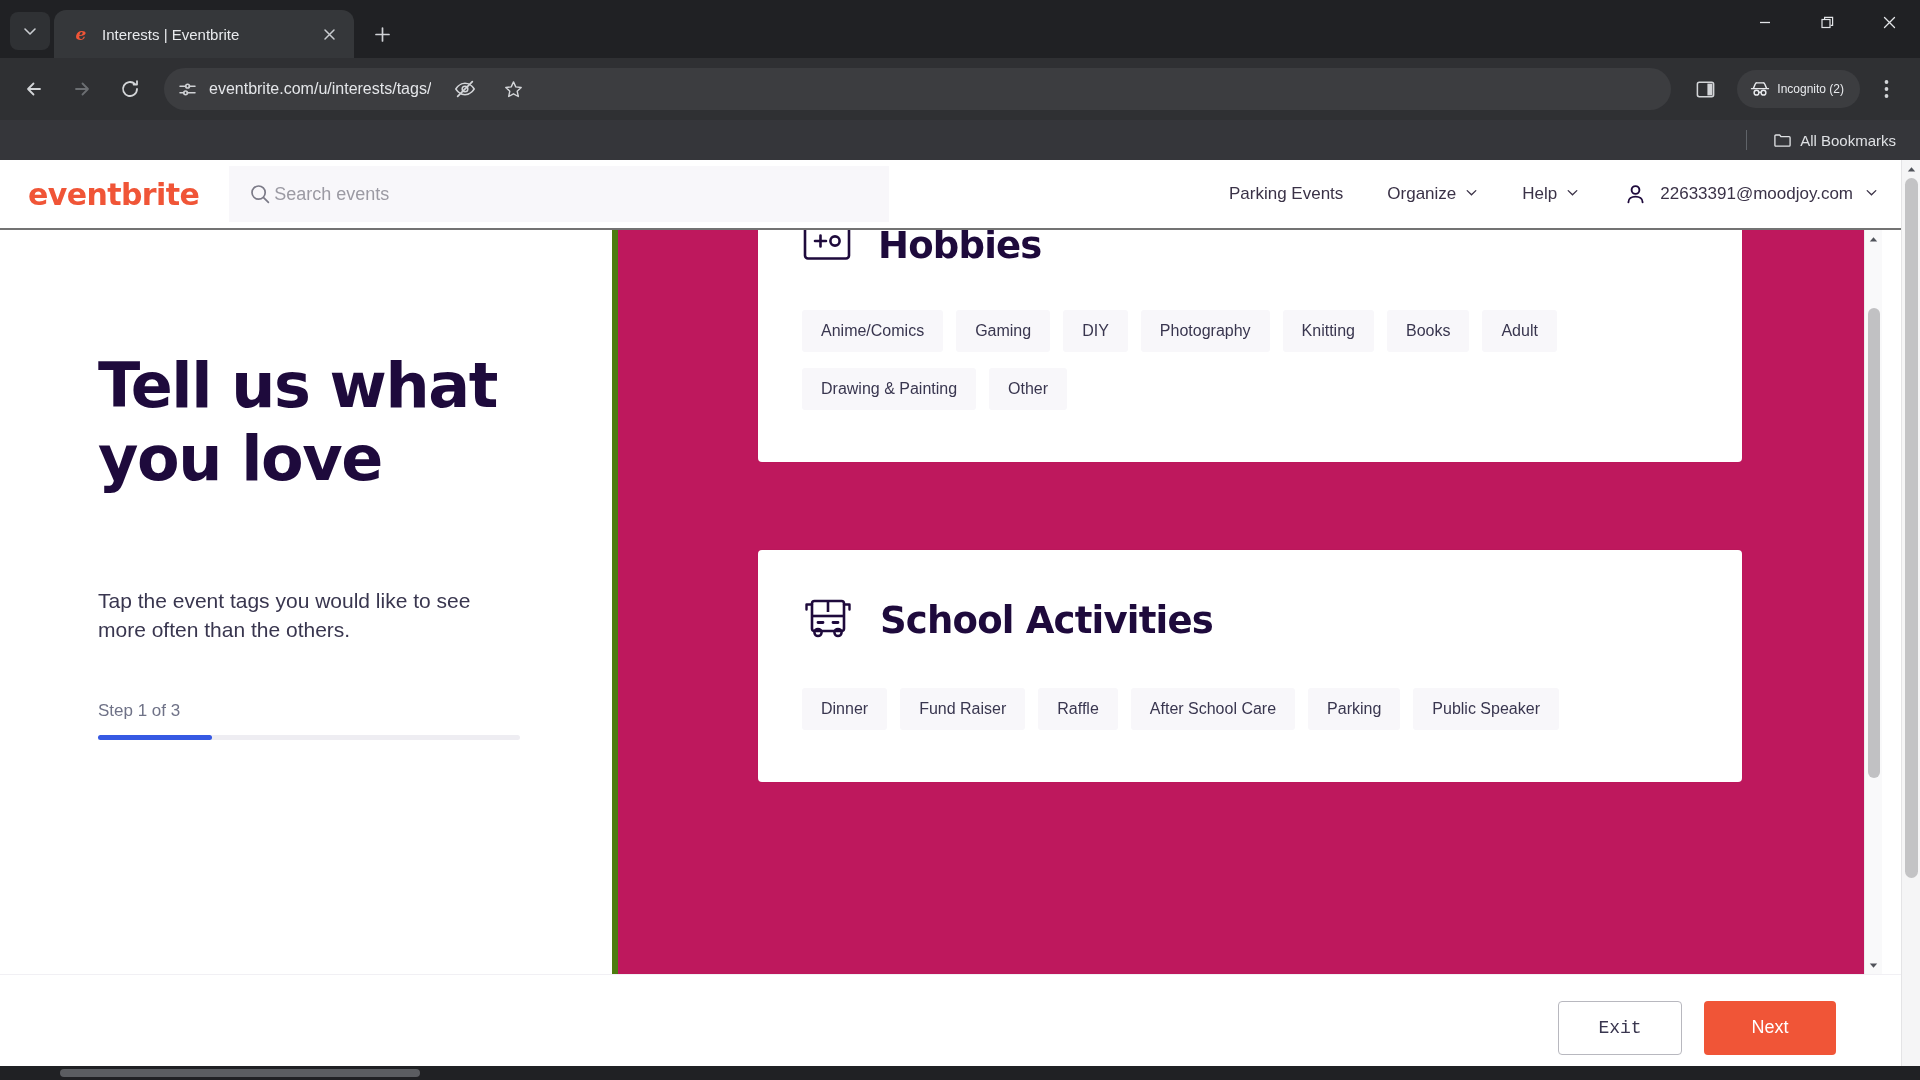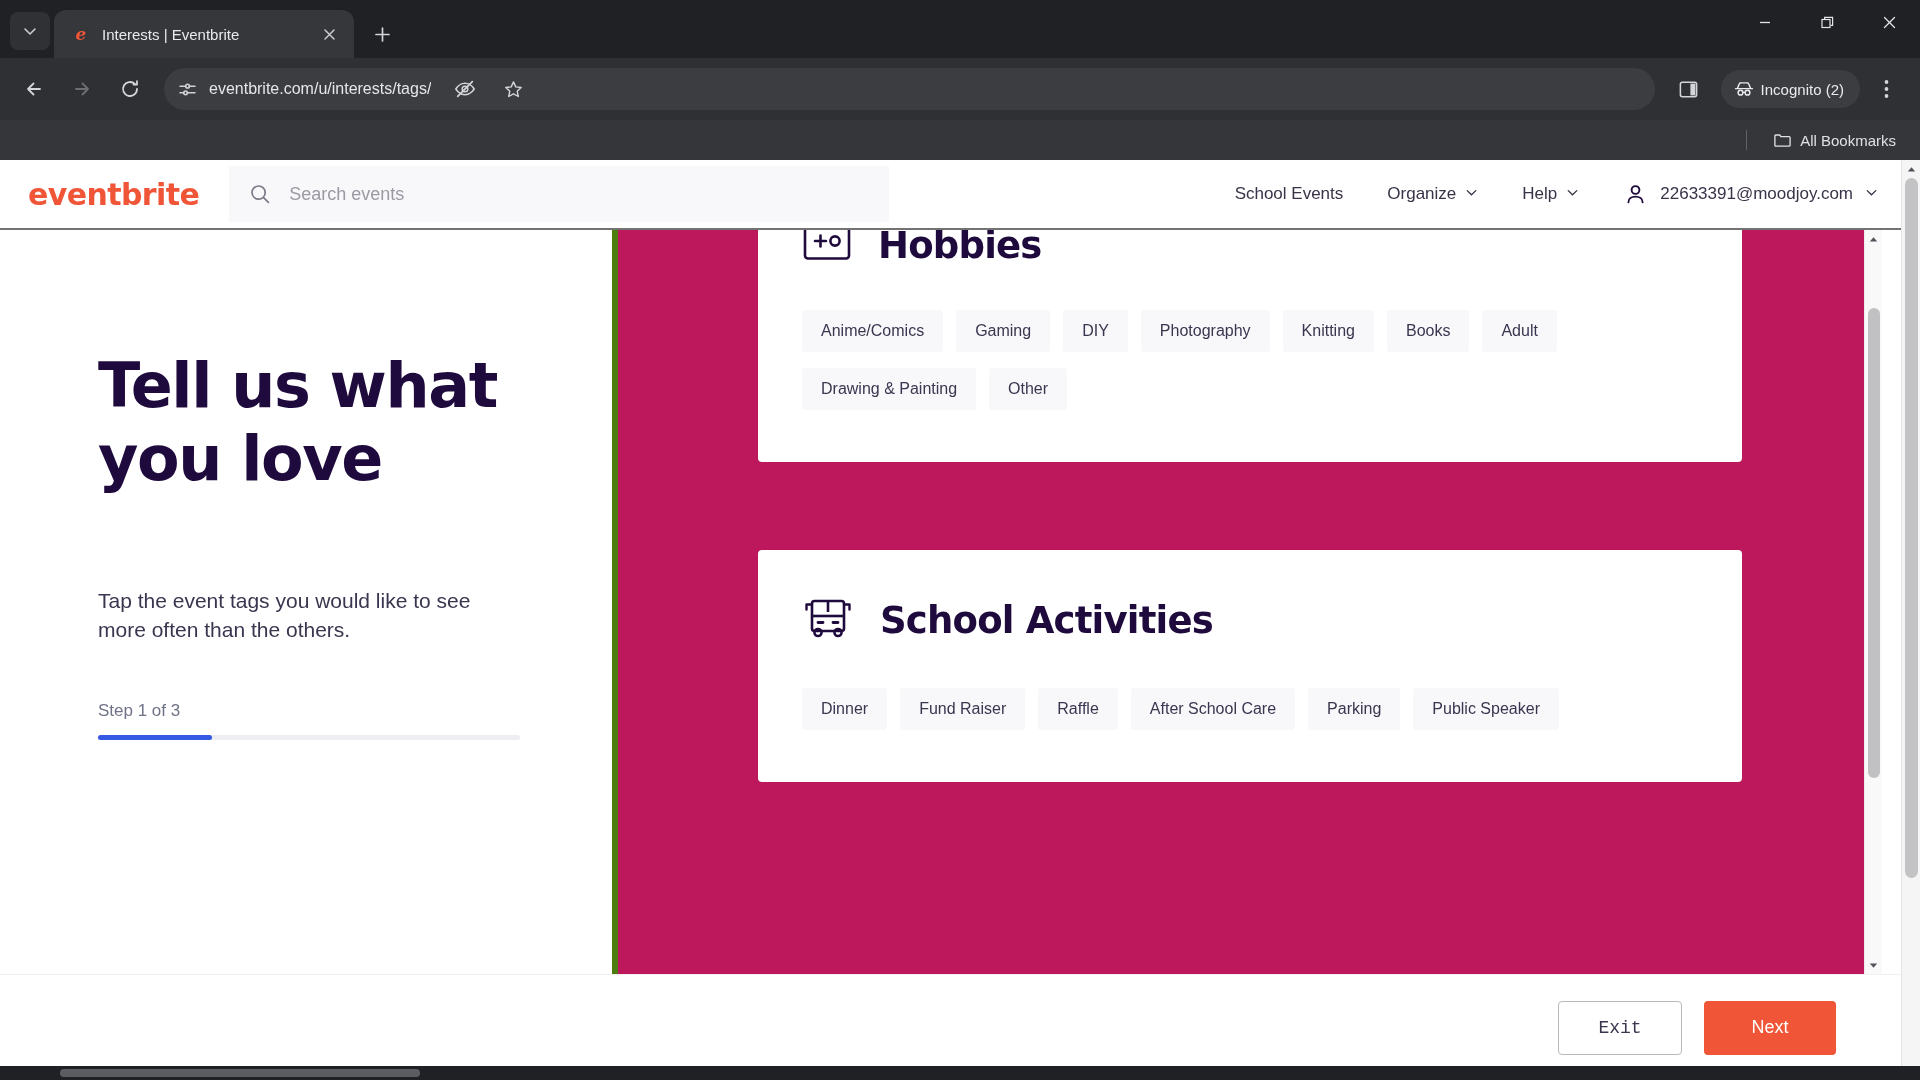--- a/index.html
+++ b/index.html
@@ -56,21 +56,21 @@
   .omnibox {
     flex: 1; height: 42px; background: #3c3d40; border-radius: 21px;
     display: flex; align-items: center; gap: 12px; padding: 0 14px; margin: 0 8px;
     min-width: 0;
   }
   .omnibox .url { font-size: 16px; color: #e4e6e9; white-space: nowrap; overflow:hidden; text-overflow:ellipsis; }
   .omni-icons { display:flex; align-items:center; gap: 4px; }
   .incognito-pill {
     height: 38px; border-radius: 19px; background: #3c3d40;
     display:flex; align-items:center; gap:6px; padding: 0 16px 0 12px;
-    color:#e8eaed; font-size: 15px; margin-left: 6px;
+    color:#e8eaed; font-size: 12px; margin-left: 6px;
   }
 
   .bookmarkbar {
     height: 40px; background: #35363a;
     display:flex; align-items:center; justify-content:flex-end; padding-right: 16px; gap: 10px;
   }
   .bm-sep { width:1px; height: 20px; background:#5f6368; margin-right: 8px;}
   .bm-item { display:flex; align-items:center; gap:8px; color:#dfe1e4; font-size:15px; padding: 4px 8px; border-radius: 4px;}
 
   
@@ -83,21 +83,21 @@
     height: 70px; background:#fff; display:flex; align-items:center;
     padding: 0 8px 0 28px; border-bottom: 2px solid #737373; flex-shrink:0;
     position: relative; z-index: 5;
   }
   .eb-logo {
     font-family: "DejaVu Sans", sans-serif;
     font-weight: 800; font-size: 30px; color: #f05537; letter-spacing: -0.6px;
   }
   .eb-search {
     margin-left: 30px; width: 660px; height: 56px; background: #f8f7fa;
-    display:flex; align-items:center; gap: 18px; padding: 0 20px;
+    display:flex; align-items:center; gap: 3px; padding: 0 20px;
   }
   .eb-search .ph { color:#9b9aa3; font-size: 18px; }
   .eb-nav { margin-left: auto; display:flex; align-items:center; gap: 44px; padding-right: 34px; }
   .eb-nav-item { display:flex; align-items:center; gap: 9px; color: #3a3247; font-size: 17px; }
   .eb-account { display:flex; align-items:center; gap: 12px; color:#3a3247; font-size: 17px; }
   .caret { display:inline-block; }
 
   .page-body { flex:1; display:flex; position:relative; overflow:hidden; background:#fff; }
 
   
@@ -316,21 +316,21 @@
         <span style="display:flex;color:#7b7a87;">
           <svg width="22" height="22" viewBox="0 0 22 22">
               <circle cx="9.6" cy="9.6" r="6.6" stroke="currentColor" stroke-width="1.7" fill="none"></circle>
               <path d="M14.6 14.6L19.4 19.4" stroke="currentColor" stroke-width="1.7" stroke-linecap="round"></path>
             </svg>
         </span>
         <span class="ph">Search events</span>
       </div>
       <div class="eb-nav">
         <div class="eb-nav-item">
-          <span>School Events</span>
+          <span>Parking Events</span>
         </div>
         <div class="eb-nav-item">
           <span>Organize</span>
           <span class="caret">
             <svg width="13" height="13" viewBox="0 0 13 13">
                 <path d="M2.2 4.6l4.3 4.2 4.3-4.2" stroke="currentColor" stroke-width="1.3" fill="none" stroke-linecap="round"></path>
               </svg>
           </span>
         </div>
         <div class="eb-nav-item">

